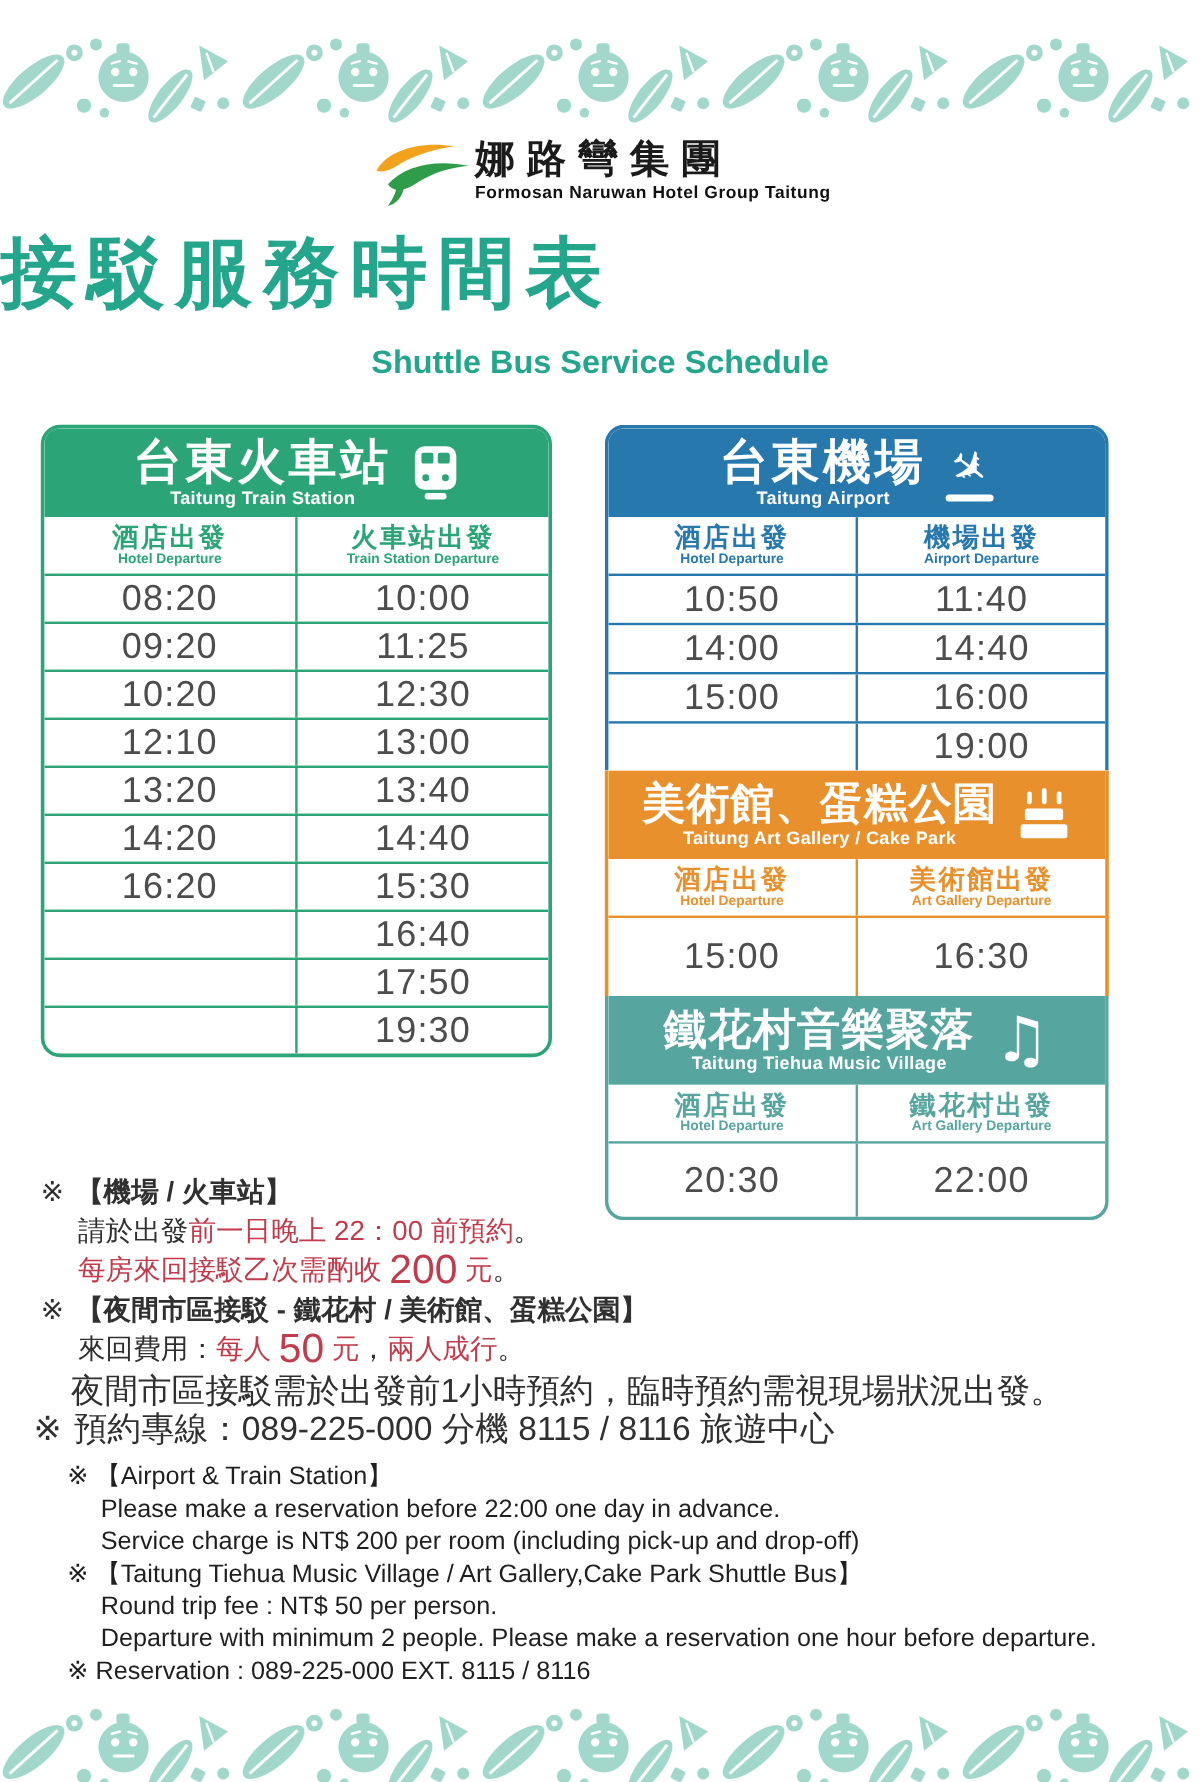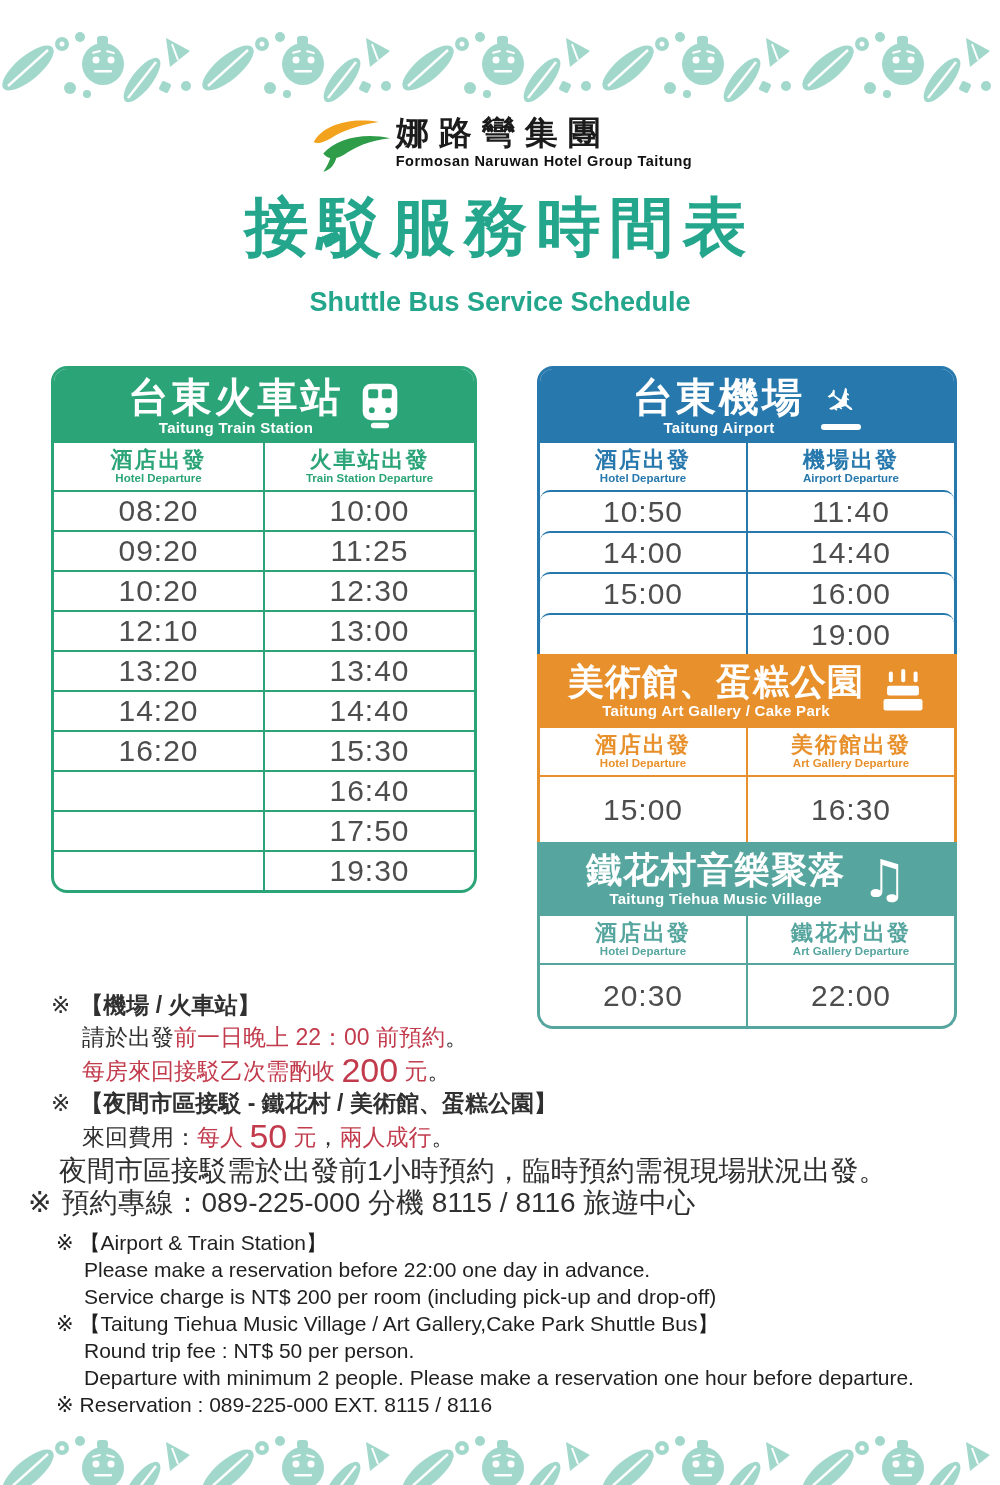--- a/index.html
+++ b/index.html
@@ -10,26 +10,26 @@
   .deco-bottom{margin-top:10px;}
 
   
   .logo-row{display:flex;justify-content:center;align-items:center;margin-top:8px;height:62px;}
   .logo-text{display:flex;flex-direction:column;align-items:flex-start;}
   .logo-zh{font-family:"Liberation Serif","DejaVu Serif",serif;font-weight:bold;font-size:33px;
            letter-spacing:10px;color:#1b1b1b;line-height:1;}
   .logo-en{font-size:14.5px;font-weight:bold;color:#111;margin-top:3px;letter-spacing:.5px;}
 
   
-  .page-title{ text-align:center;color:#23a68c;font-size:64px;font-weight:bold;
+  .page-title{ color:#23a68c;font-size:64px;font-weight:bold;
                letter-spacing:9px;margin-top:20px;line-height:1.05;}
   .page-subtitle{text-align:center;color:#23a68c;font-size:27px;font-weight:bold;margin-top:26px;}
 
   
-  .content{display:flex;align-items:flex-start;gap:60px;padding:0 51px;margin-top:48px;}
+  .content{display:flex;align-items:flex-start;gap:44px;padding:0 34px;margin-top:36px;}
   .col-left{flex:0 0 426px;width:426px;}
   .col-right{flex:0 0 420px;width:420px;}
 
   .panel{border-radius:16px;overflow:hidden;background:#fff;}
   .train{--c:#2ba578;}
   .airport{--c:#2678ad;}
   .gallery{--c:#e8912c;}
   .music{--c:#56a69f;}
   .panel-train{border:3px solid #2ba578;}
   .panel-airport{border:3px solid #2678ad;border-bottom:none;border-radius:16px 16px 0 0;}
@@ -48,21 +48,21 @@
   .colhead .ch + .ch{border-left:2.5px solid var(--c);}
   .ch .zh{display:block;font-size:22px;font-weight:bold;color:var(--c);letter-spacing:2px;line-height:1.15;}
   .ch .en{display:block;font-size:11.5px;font-weight:bold;color:var(--c);line-height:1.1;}
 
   .trow{display:flex;border-top:2px solid var(--c);height:38px;}
   .trow .cell{flex:1;display:flex;align-items:center;justify-content:center;
               font-size:30px;color:#4d4d4d;letter-spacing:1px;}
   .trow .cell + .cell{border-left:2.5px solid var(--c);}
   .trow.tall{height:65px;}
   .trow.tall2{height:61px;}
-  .airport-sec .trow{height:39px;border-radius:10px;}
+  .airport-sec .trow{height:39px;}
 
   
   .notes-zh{width:500px;margin-top:96px;white-space:nowrap;color:#303030;
             font-size:23px;line-height:32px;}
   .notes-zh2{padding:0 28px;margin-top:2px;white-space:nowrap;color:#303030;
              font-size:28px;line-height:32px;}
   .nline .mark{margin-right:10px;}
   .nline.indent{padding-left:31px;}
   .nline .btitle{font-weight:bold;}
   .red{color:#c23b4c;}

